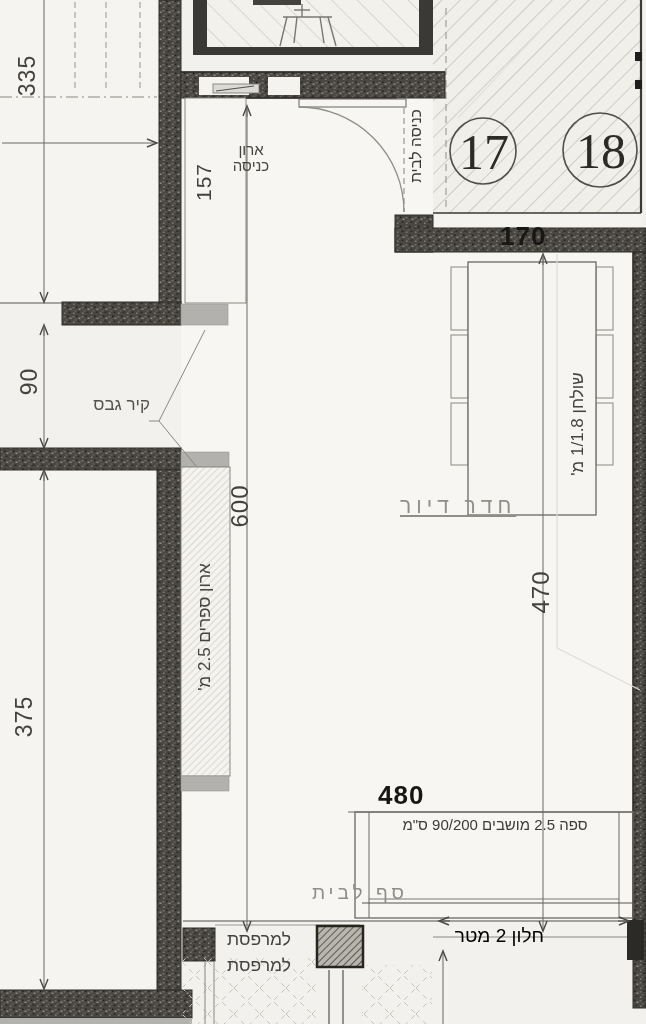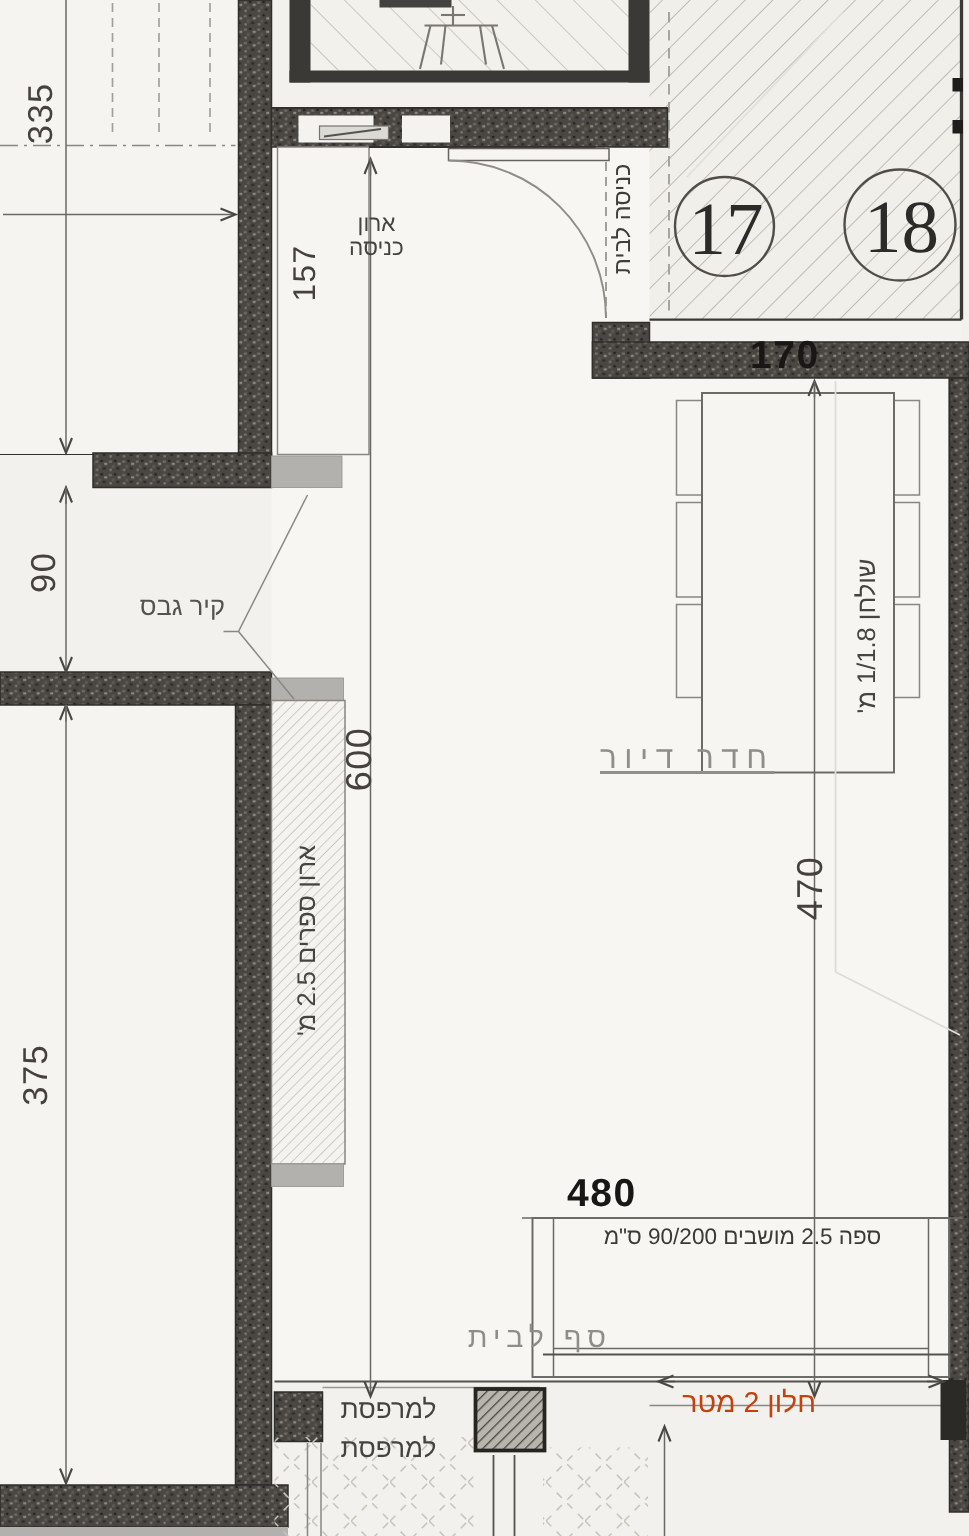--- a/index.html
+++ b/index.html
@@ -231,18 +231,18 @@
   <div class="txt vtext heb furn" style="left:433px;top:414px;width:290px;">שולחן 1/1.8 מ'</div>
   <div class="txt heb graylbl" style="left:400px;top:494px;width:145px;text-align:left;text-decoration:underline;">חדר דיור</div>
   <div class="txt heb" style="left:375px;top:816px;width:240px;font-size:15px;text-align:center;color:#3c3a36;">ספה 2.5 מושבים 90/200 ס"מ</div>
   <div class="txt heb" style="left:238px;top:882px;width:170px;font-size:19px;letter-spacing:4px;color:#8f8d88;">סף לבית</div>
 
   <div class="txt heb" style="left:203px;top:926px;width:112px;font-size:17.5px;line-height:26px;text-align:center;color:#44423e;">
     <div>למרפסת</div>
     <div>למרפסת</div>
   </div>
 
-  <div class="txt heb" style="left:429px;top:925px;width:115px;font-size:19px;color:#c2410c;">חלון 2 מטר</div>
+  <div class="txt heb" style="left:429px;top:925px;width:115px;font-size:19px;color:#000000;">חלון 2 מטר</div>
 
   <div class="txt circnum" style="left:459px;top:129px;width:48px;">17</div>
   <div class="txt circnum" style="left:576px;top:128px;width:48px;">18</div>
 
 </div>
 
 </body></html>

